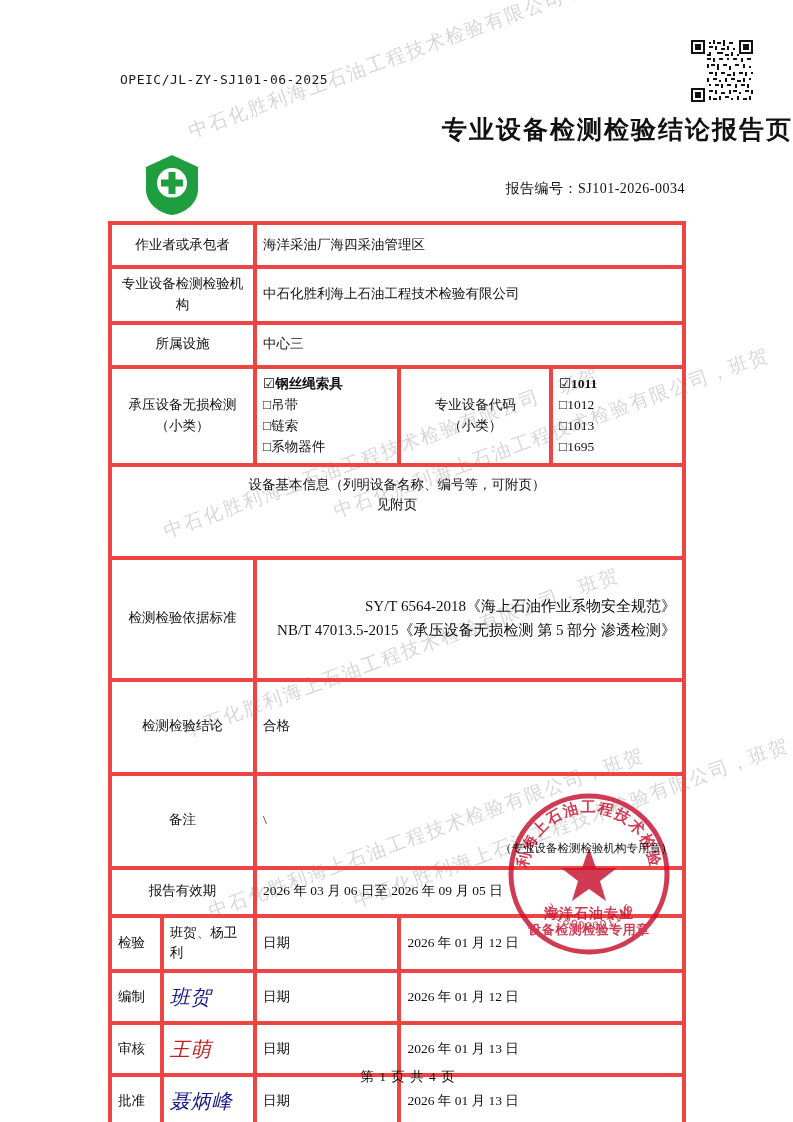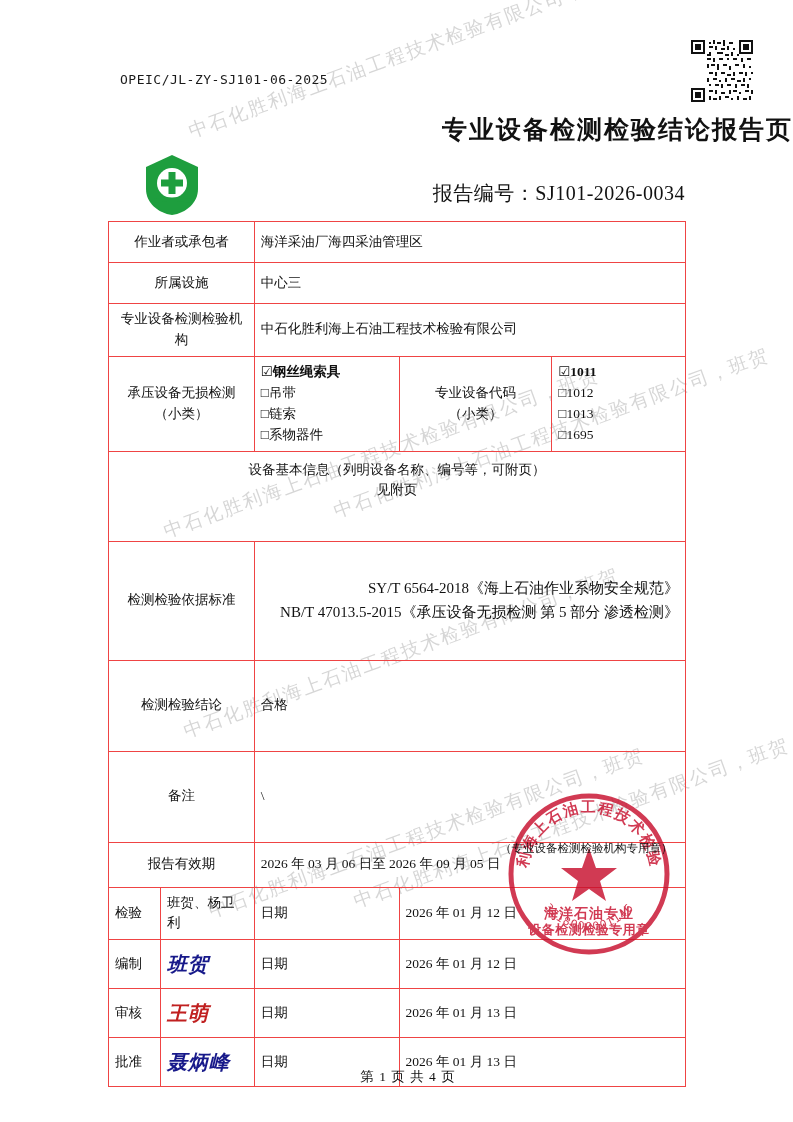--- a/index.html
+++ b/index.html
@@ -49,21 +49,21 @@
     top: 113px;
     text-align: right;
     font-size: 25px;
     font-weight: bold;
     letter-spacing: 2px;
   }
   .report-no {
     position: absolute;
     right: 108px;
     top: 180px;
-    font-size: 20px;
+    font-size: 14px;
     letter-spacing: 0.5px;
   }
 
   
   .qr {
     position: absolute;
     right: 40px;
     top: 40px;
     width: 62px;
     height: 62px;
@@ -82,41 +82,41 @@
   
   table.main {
     position: absolute;
     left: 108px;
     top: 221px;
     width: 578px;
     border-collapse: collapse;
     font-size: 13.5px;
   }
   table.main td {
-    border: 1px solid #ef4444;
+    border: 4px solid #ef4444;
     padding: 5px 6px;
     vertical-align: middle;
     line-height: 1.55;
   }
   .c { text-align: left; }
   .lbl { text-align: center; }
 
   .chk-list { text-align: left; padding-left: 12px; }
   .chk-list div { white-space: nowrap; }
 
   .basic-info { text-align: center; line-height: 1.7; margin-left: 32px; }
 
   .std-cell { text-align: right; padding-left: 12px; line-height: 2.1; font-size: 15px;}
 
   .sig {
     font-family: "Liberation Serif", serif;
     color: #17198a;
     font-size: 20px;
     font-style: italic;
-    font-weight: bold;
+    font-weight: normal;
     letter-spacing: 1px;
   }
   .sig-red { color: #c02020; }
 
   
   .stamp {
     position: absolute;
     left: 505px;
     top: 790px;
     width: 168px;
@@ -276,27 +276,27 @@
       <col style="width:134px">
     </colgroup>
 
     <tbody>
         <tr>
       <td class="lbl" colspan="2" style="height:30px">作业者或承包者</td>
       <td class="c" colspan="4">海洋采油厂海四采油管理区</td>
     </tr>
 
     <tr>
+      <td class="lbl" colspan="2" style="height:30px">专业设备检测检验机构</td>
+      <td class="c" colspan="4">中石化胜利海上石油工程技术检验有限公司</td>
+    </tr>
+
+    <tr>
       <td class="lbl" colspan="2" style="height:30px">所属设施</td>
       <td class="c" colspan="4">中心三</td>
-    </tr>
-
-    <tr>
-      <td class="lbl" colspan="2" style="height:30px">专业设备检测检验机构</td>
-      <td class="c" colspan="4">中石化胜利海上石油工程技术检验有限公司</td>
     </tr>
 
     <tr>
       <td class="lbl" colspan="2" style="height:80px">
         <div>承压设备无损检测</div>
         <div>（小类）</div>
       </td>
       <td class="chk-list">
         <div><span>☑</span><b>钢丝绳索具</b></div>
         <div><span>□</span><span>吊带</span></div>

